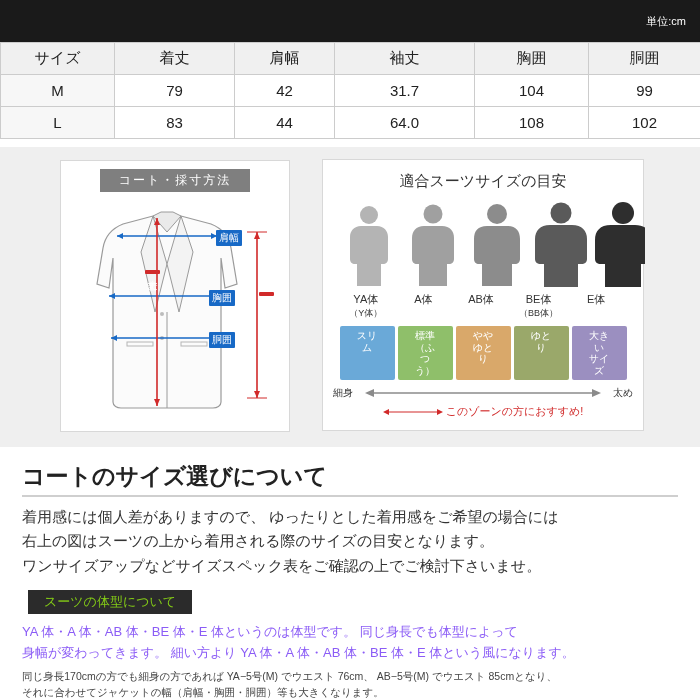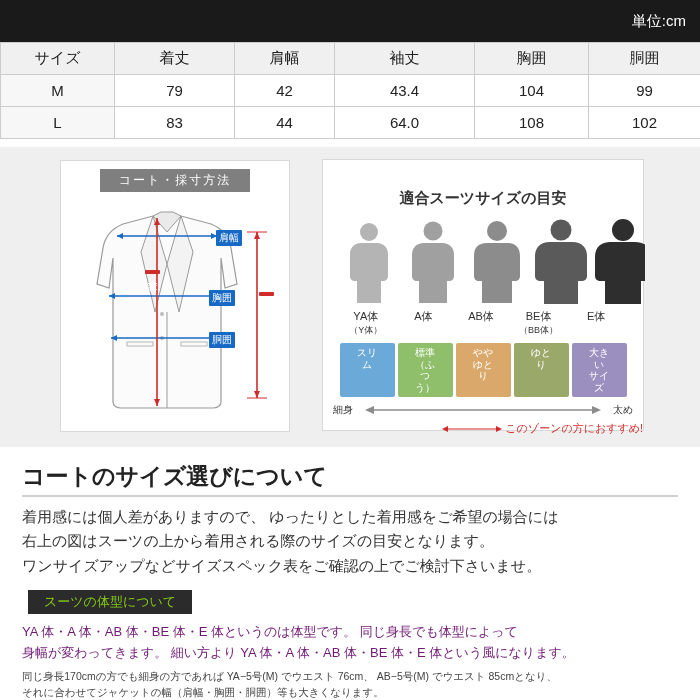--- a/index.html
+++ b/index.html
@@ -17,21 +17,21 @@
   .spec-header {
     height: 42px; background: #1a1a1a; color: #ffffff;
     display: flex; align-items: center; justify-content: center;
     position: relative;
   }
   .spec-header .title {
     font-size: 19px; font-weight: bold; letter-spacing: 1px;
   }
   .spec-header .unit {
     position: absolute; right: 14px; top: 50%; transform: translateY(-50%);
-    font-size: 15px;
+    font-size: 11px;
   }
 
   
   table.spec {
     width: 700px; border-collapse: collapse; table-layout: fixed;
   }
   table.spec th, table.spec td {
     border: 1px solid #cccccc;
     text-align: center;
     font-size: 15px;
@@ -62,22 +62,22 @@
   }
   .panel-left { left: 60px; top: 13px; width: 230px; height: 272px; }
   .panel-right { left: 322px; top: 12px; width: 322px; height: 272px; }
 
   .panel-caption {
     margin: 8px auto 0; display: block; text-align: center;
     background: #7f7f7f; color: #ffffff; font-size: 12px;
     width: 150px; padding: 3px 0; letter-spacing: 2px;
   }
   .panel-right .rtitle {
-    text-align: center; font-size: 15px; font-weight: bold; color: #333;
-    margin-top: 27px; line-height: 1.5;
+    text-align: center; font-size: 15px; font-weight: normal; color: #333;
+    margin-top: 10px; line-height: 1.5;
   }
 
   
   .coat-wrap { position: relative; width: 230px; height: 240px; }
   .coat-svg { position: absolute; left: 0; top: 0; }
   .lbl {
     position: absolute; font-size: 10px; color: #ffffff;
     background: #1769c6; padding: 1px 3px; white-space: nowrap;
     border-radius: 1px;
   }
@@ -102,35 +102,35 @@
     width: 55px; padding: 4px 16px; line-height: 1.15; border-radius: 2px;
   }
   .scale-row {
     display: flex; align-items: center; justify-content: center;
     gap: 12px; margin-top: 6px; font-size: 10px; color: #333;
   }
   .scale-bar {
     position: relative; width: 236px; height: 12px;
   }
   .rec-text {
-    text-align: right; color: #d12a2a; font-size: 11px; margin-top: 4px;
+    text-align: center; color: #d12a2a; font-size: 11px; margin-top: 4px;
   }
 
   
   .prose { padding: 8px 22px 0 22px; }
   .h-main {
     font-size: 23px; font-weight: bold; color: #222;
     border-bottom: 2px solid #cfcfcf; padding-bottom: 3px; margin: 6px 0 8px 0;
   }
   .p-line { font-size: 15px; line-height: 1.62; color: #333; }
   .sub-head {
     display: inline-block; background: #2b2b2b; color: #84cc16;
     font-size: 13px; padding: 3px 16px; margin: 12px 0 8px 6px;
   }
-  .p-small { font-size: 13px; line-height: 1.6; color: #701a75; }
+  .p-small { font-size: 13px; line-height: 1.6; color: #8b5cf6; }
   .p-tiny { font-size: 10.5px; line-height: 1.5; color: #444; margin-top: 6px; }
 </style>
 </head>
 <body>
 
 <div class="page">
 
   <div class="spec-header">
     <span class="unit">単位:cm</span>
   </div>
@@ -152,21 +152,21 @@
         <th>袖丈</th>
         <th>胸囲</th>
         <th>胴囲</th>
       </tr>
     </thead>
     <tbody>
       <tr>
         <td class="rowhead">M</td>
         <td>79</td>
         <td>42</td>
-        <td>43.4</td>
+        <td>31.7</td>
         <td>104</td>
         <td>99</td>
       </tr>
       <tr>
         <td class="rowhead">L</td>
         <td>83</td>
         <td>44</td>
         <td>64.0</td>
         <td>108</td>
         <td>102</td>

